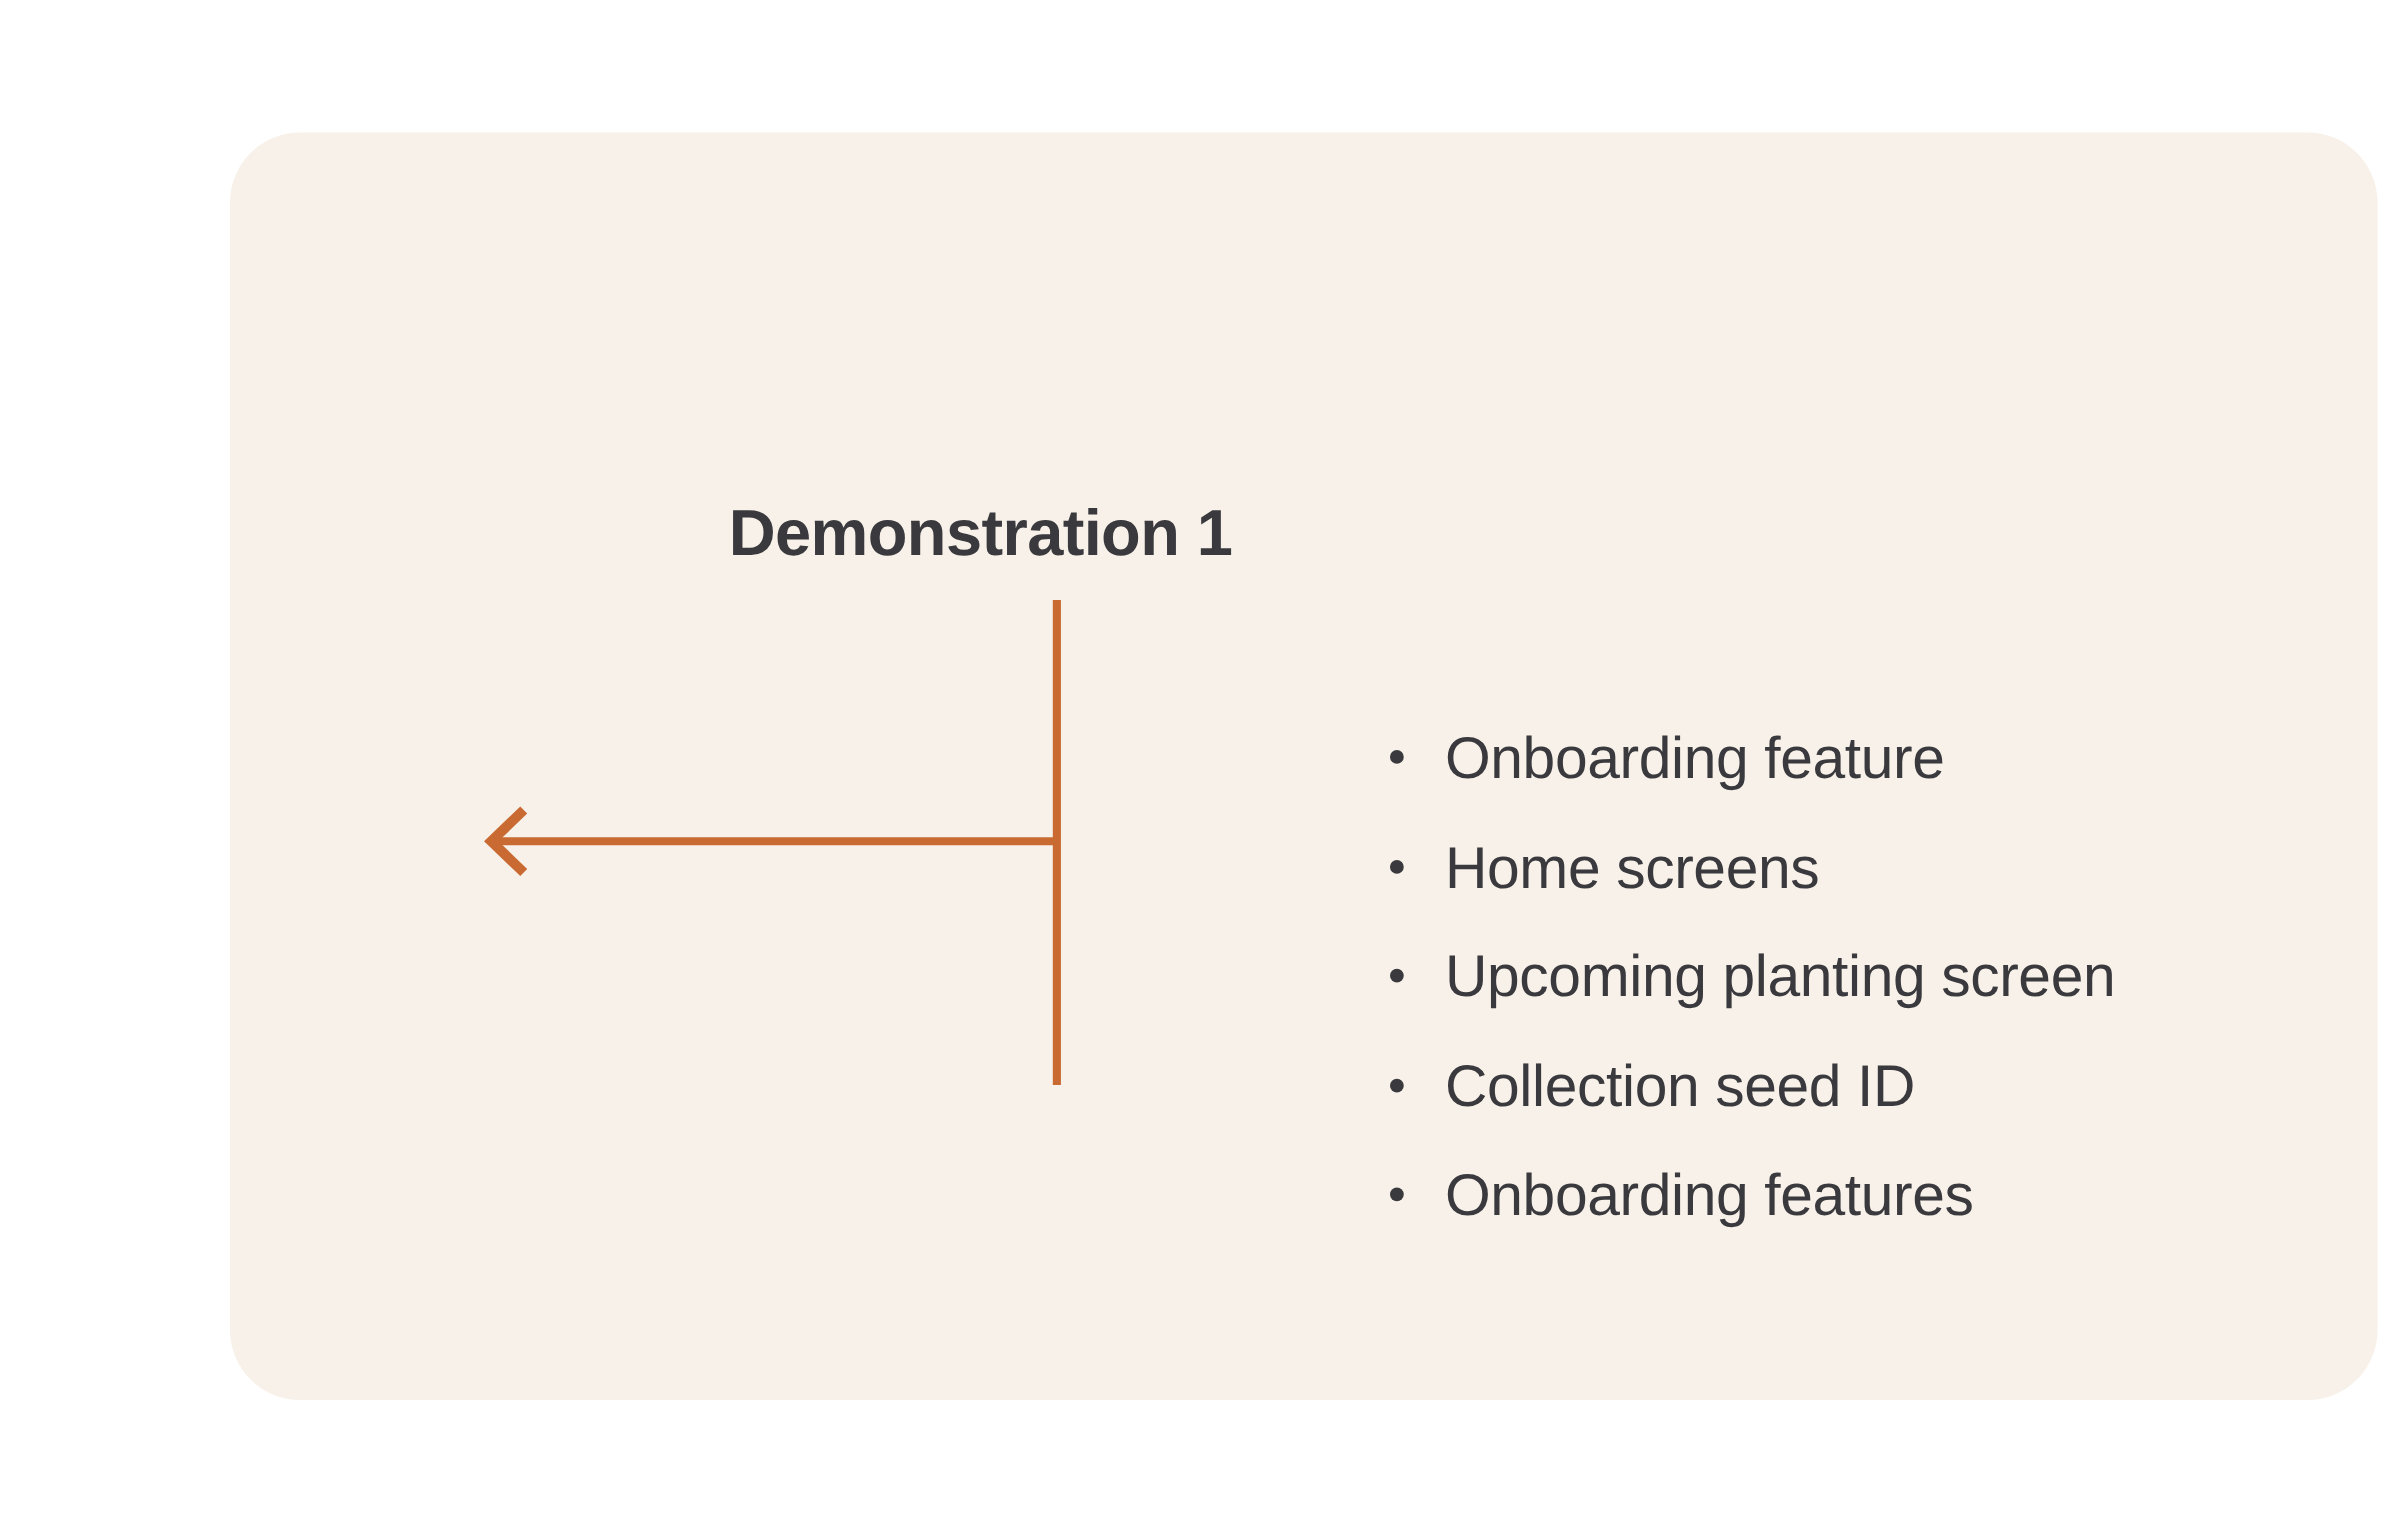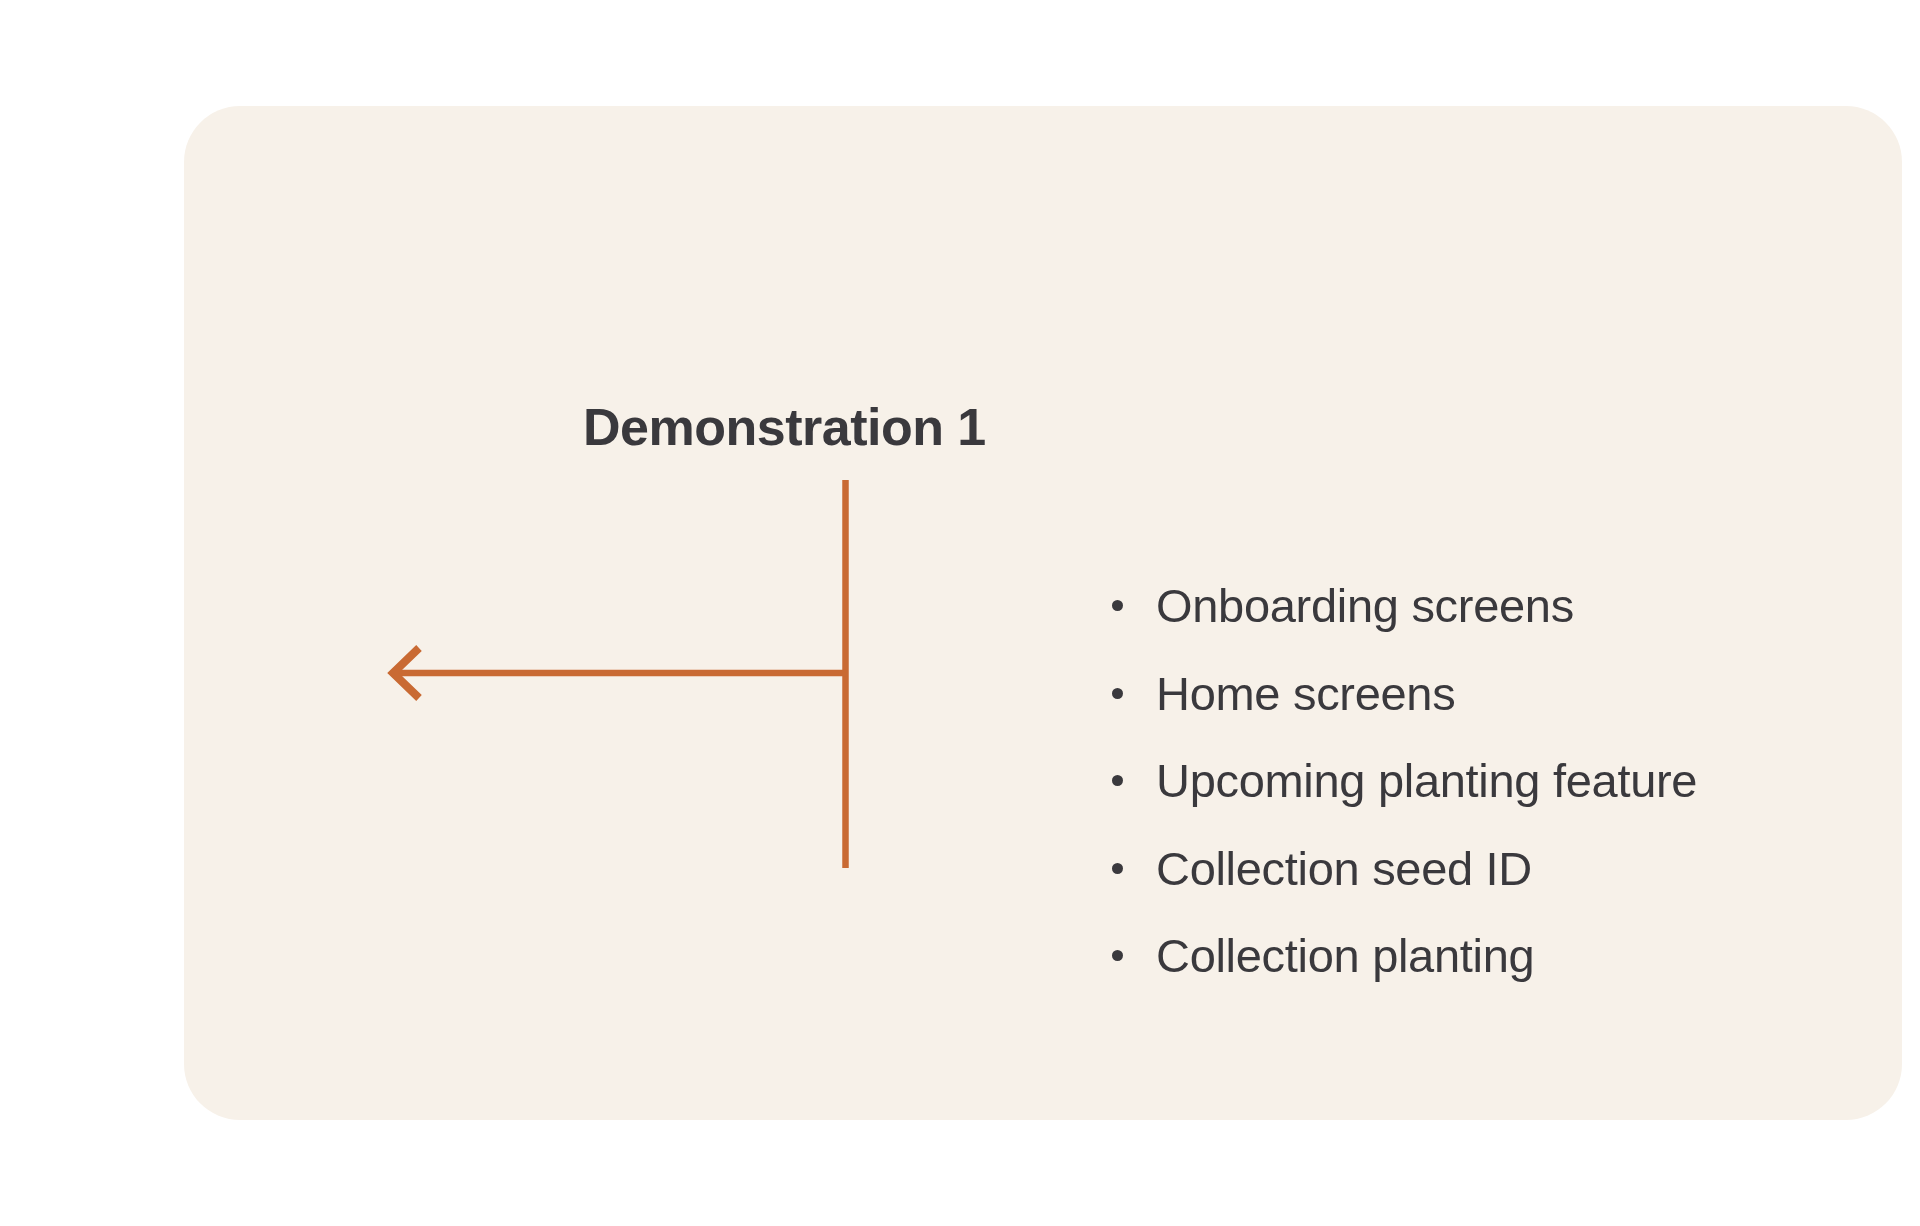--- a/index.html
+++ b/index.html
@@ -78,41 +78,41 @@
 <body>
 
 <div class="slide-card">
 
   <h1 class="slide-title">Demonstration 1</h1>
 
   <ul class="feature-list">
 
       <li class="feature-item">
         <span class="bullet-dot"></span>
-        <span class="feature-label">Onboarding screens</span>
+        <span class="feature-label">Onboarding feature</span>
       </li>
 
       <li class="feature-item">
         <span class="bullet-dot"></span>
         <span class="feature-label">Home screens</span>
       </li>
 
       <li class="feature-item">
         <span class="bullet-dot"></span>
-        <span class="feature-label">Upcoming planting feature</span>
+        <span class="feature-label">Upcoming planting screen</span>
       </li>
 
       <li class="feature-item">
         <span class="bullet-dot"></span>
         <span class="feature-label">Collection seed ID</span>
       </li>
 
       <li class="feature-item">
         <span class="bullet-dot"></span>
-        <span class="feature-label">Collection planting</span>
+        <span class="feature-label">Onboarding features</span>
       </li>
     </ul>
 
 </div>
 
 <svg class="arrow-layer" viewBox="0 0 1920 1226" xmlns="http://www.w3.org/2000/svg">
 
   <line x1="845.5" y1="480" x2="845.5" y2="868" stroke="var(--accent)" stroke-width="6.5"></line>
 
   <line x1="845.5" y1="673" x2="397" y2="673" stroke="var(--accent)" stroke-width="6.5"></line>

